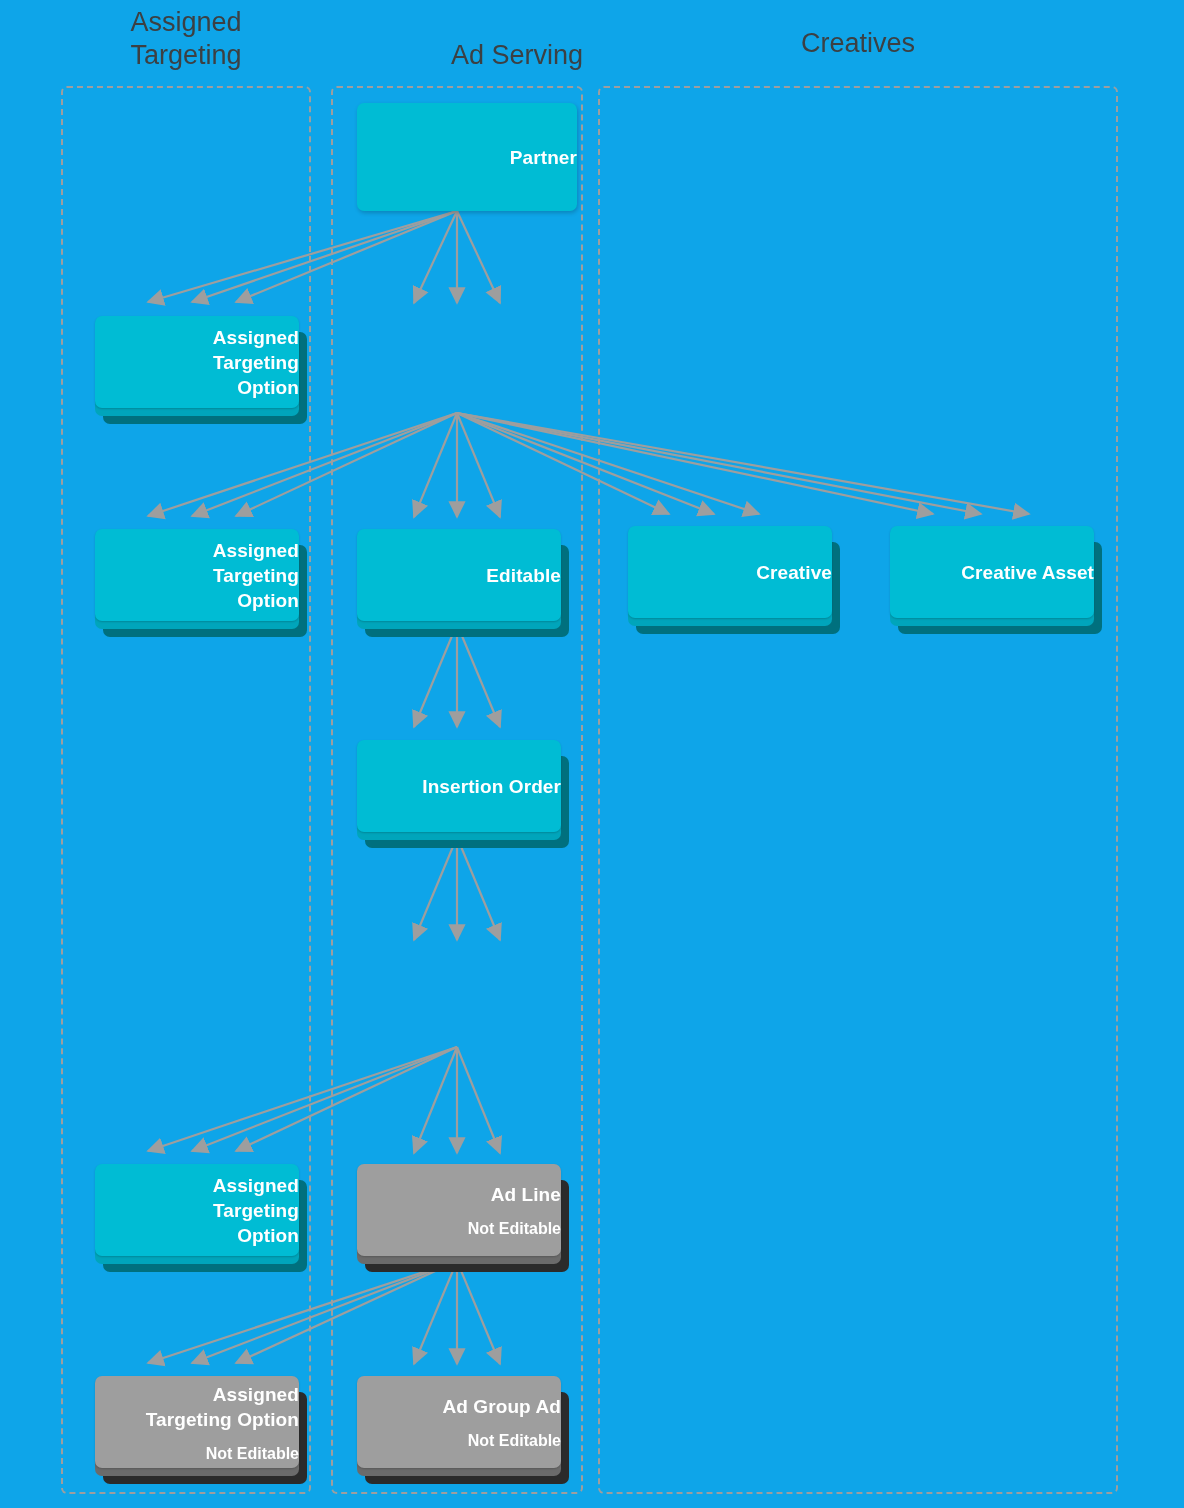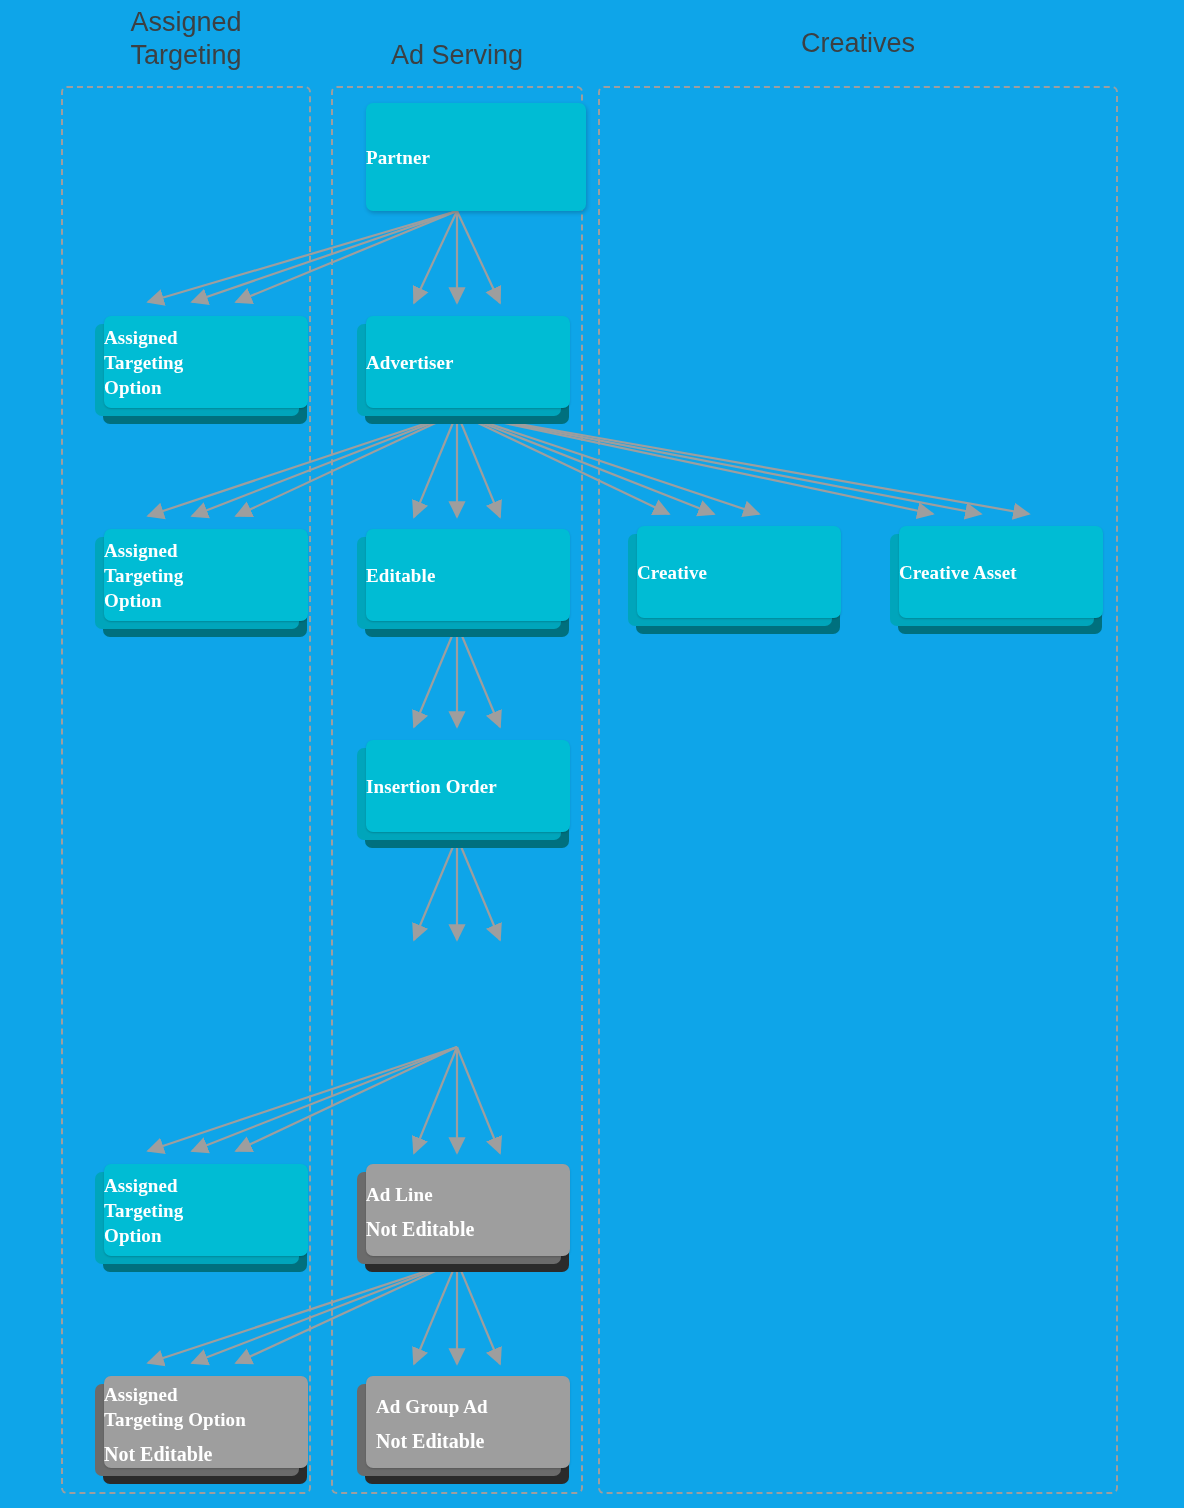--- a/index.html
+++ b/index.html
@@ -58,41 +58,40 @@
     position: absolute;
     z-index: 4;
   }
   .card-layer {
     position: absolute;
     border-radius: 7px;
     box-sizing: border-box;
   }
   .card-face {
     position: absolute;
-    left: 17px;
+    left: 8px;
     top: 0;
     border-radius: 7px;
     box-sizing: border-box;
     display: flex;
     flex-direction: column;
-    align-items: flex-start;
+    align-items: flex-end;
     justify-content: center;
     text-align: center;
     color: #ffffff;
     box-shadow: 0 1px 2px rgba(0,0,0,0.18);
-    font-family: Liberation Serif, serif;
   }
   .card-title {
     font-size: 19px;
     font-weight: bold;
     line-height: 25px;
     letter-spacing: 0.1px;
   }
   .card-sub {
-    font-size: 20px;
+    font-size: 16px;
     font-weight: bold;
     line-height: 18px;
     margin-top: 13px;
   }
 
   
   .v-cyan .card-face { background: #00bcd4; }
   .v-cyan .layer-1  { background: #00a5bb; }
   .v-cyan .layer-2  { background: #00707e; }
 
@@ -166,21 +165,21 @@
       <path d="M457,1261 L457,1364"></path>
       <path d="M457,1261 L500,1364"></path>
     </g>
   </svg>
 
   <div class="col-header" style="left:61px; top:6px; width:250px;">
     <div>Assigned</div>
     <div>Targeting</div>
   </div>
 
-  <div class="col-header" style="left:331px; top:39px; width:252px;">
+  <div class="col-header" style="left:331px; top:39px; width:252px;text-align:right;">
     <div>Ad Serving</div>
   </div>
 
   <div class="col-header" style="left:598px; top:27px; width:520px;">
     <div>Creatives</div>
   </div>
 
   <div class="lane" style="left:61px; top:86px; width:250px; height:1408px;"></div>
   <div class="lane" style="left:331px; top:86px; width:252px; height:1408px;"></div>
   <div class="lane" style="left:598px; top:86px; width:520px; height:1408px;"></div>
@@ -194,27 +193,20 @@
   <div class="card-wrap v-cyan" style="left:87px; top:316px; width:220px; height:108px;">
     <div class="card-layer layer-2" style="left:16px; top:16px; width:204px; height:92px;"></div>
     <div class="card-layer layer-1" style="left:8px; top:8px; width:204px; height:92px;"></div>
     <div class="card-face" style="width:204px; height:92px;">
       <div class="card-title">Assigned</div>
       <div class="card-title">Targeting</div>
       <div class="card-title">Option</div>
     </div>
   </div>
 
-  <div class="card-wrap v-cyan" style="left:349px; top:316px; width:220px; height:108px;">
-    <div class="card-layer layer-2" style="left:16px; top:16px; width:204px; height:92px;"></div>
-    <div class="card-layer layer-1" style="left:8px; top:8px; width:204px; height:92px;"></div>
-    <div class="card-face" style="width:204px; height:92px;">
-      <div class="card-title">Advertiser</div>
-    </div>
-  </div>
 
   <div class="card-wrap v-cyan" style="left:87px; top:529px; width:220px; height:108px;">
     <div class="card-layer layer-2" style="left:16px; top:16px; width:204px; height:92px;"></div>
     <div class="card-layer layer-1" style="left:8px; top:8px; width:204px; height:92px;"></div>
     <div class="card-face" style="width:204px; height:92px;">
       <div class="card-title">Assigned</div>
       <div class="card-title">Targeting</div>
       <div class="card-title">Option</div>
     </div>
   </div>

